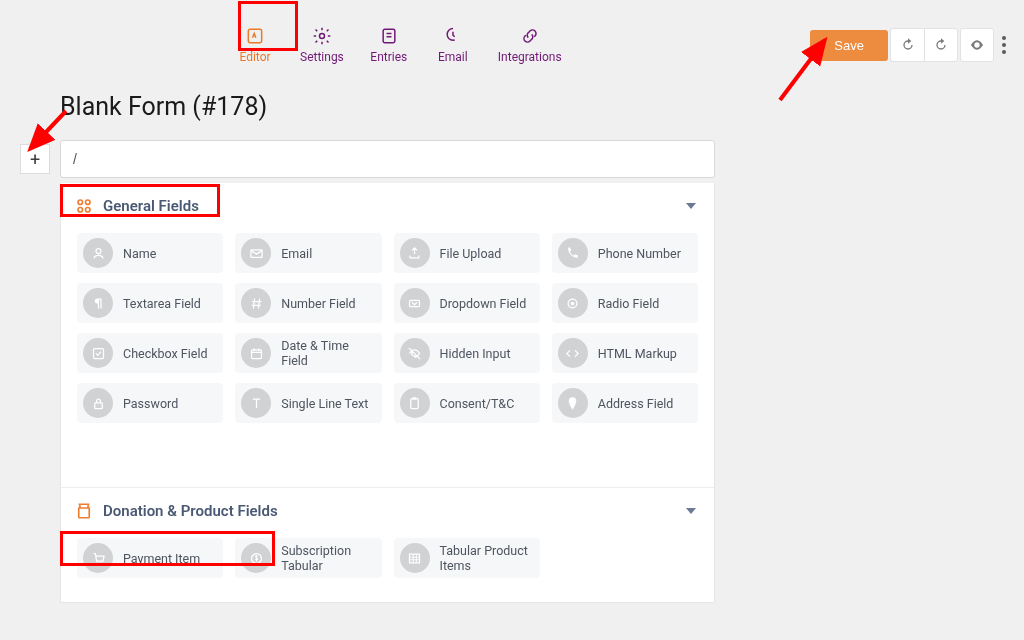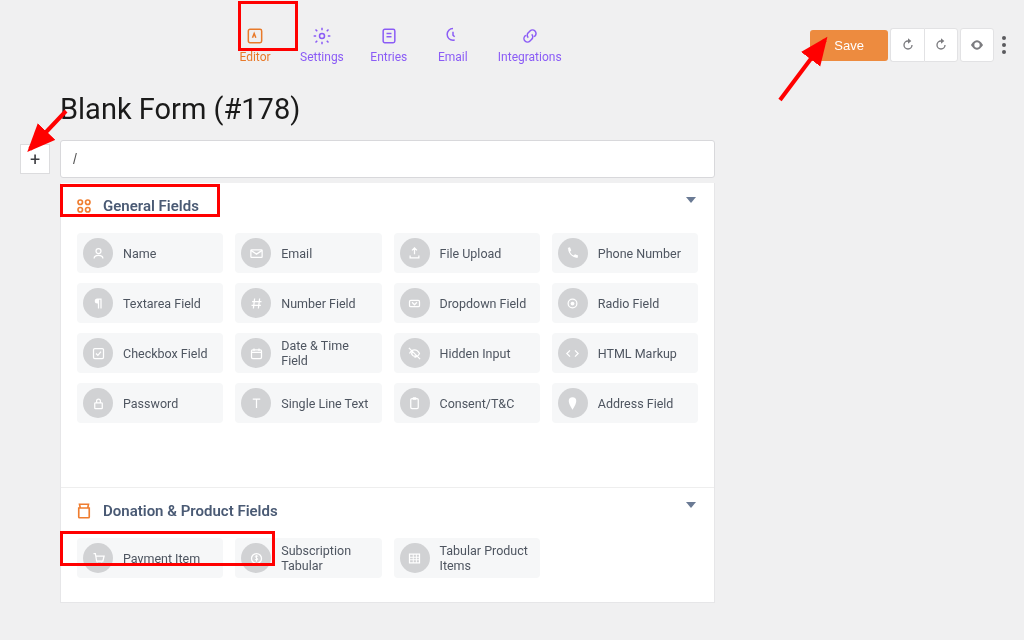--- a/index.html
+++ b/index.html
@@ -29,21 +29,21 @@
     gap: 14px;
     align-items: flex-start;
     height: 100%;
     padding-top: 6px;
   }
   .nav-tab {
     display: flex;
     flex-direction: column;
     align-items: center;
     gap: 4px;
-    color: #8b5cf6;
+    color: #701a75;
     font-size: 12px;
     padding: 4px 6px 6px;
     cursor: pointer;
     min-width: 50px;
   }
   .nav-tab.active { color: #e87a2a; }
   .nav-tab svg { width: 20px; height: 20px; }
 
   .top-actions {
     display: flex;
@@ -76,21 +76,21 @@
   .btn-icon-group .btn-icon:first-child { border-radius:3px 0 0 3px; border-right:none; }
   .btn-icon-group .btn-icon:last-child { border-radius:0 3px 3px 0; }
   .kebab { width:4px; display:flex; flex-direction:column; gap:3px; margin-left:6px; cursor:pointer;}
   .kebab span { width:4px; height:4px; background:#5a5a5e; border-radius:50%; }
 
   
   .page-title {
     position: absolute;
     top: 92px;
     left: 60px;
-    font-size: 29px;
+    font-size: 25px;
     font-weight: 400;
     color: #1a1a1a;
   }
 
   
   .add-btn {
     position: absolute;
     top: 144px;
     left: 20px;
     width: 30px;
@@ -126,21 +126,21 @@
     top: 183px;
     left: 60px;
     width: 655px;
     background: #fff;
     border: 1px solid #e6e6e8;
     border-top: none;
     padding-bottom: 10px;
   }
   .section-header {
     display: flex;
-    align-items: flex-start;
+    align-items: center;
     justify-content: space-between;
     padding: 14px 18px 14px 14px;
   }
   .section-header .title-wrap {
     display: flex;
     align-items: center;
     gap: 10px;
     color: #4a5a74;
     font-weight: 600;
     font-size: 15px;

